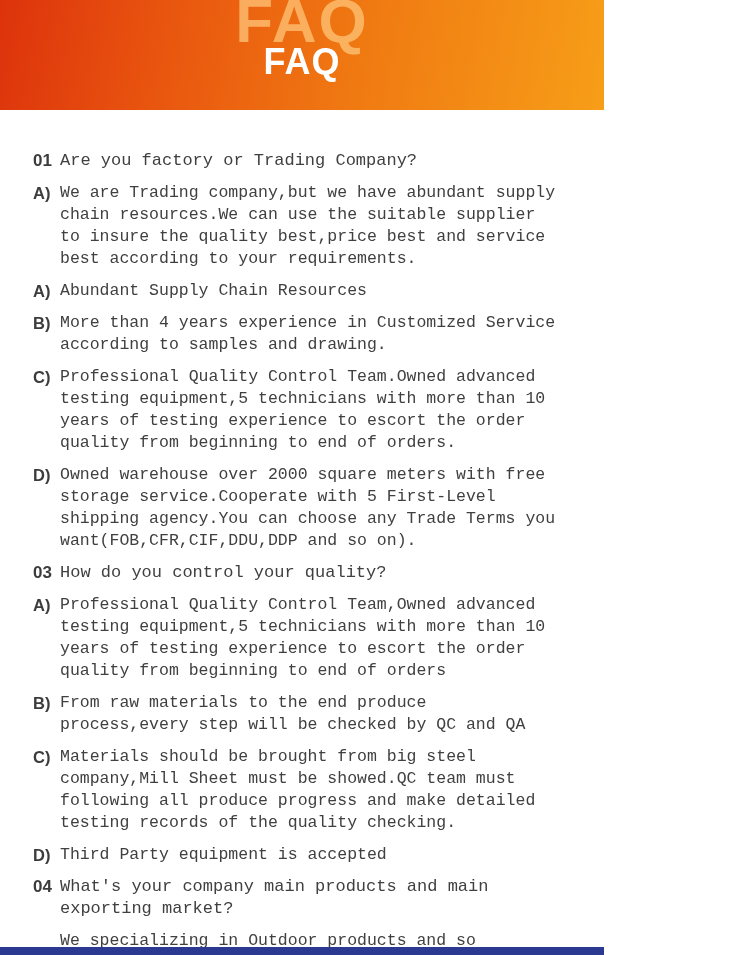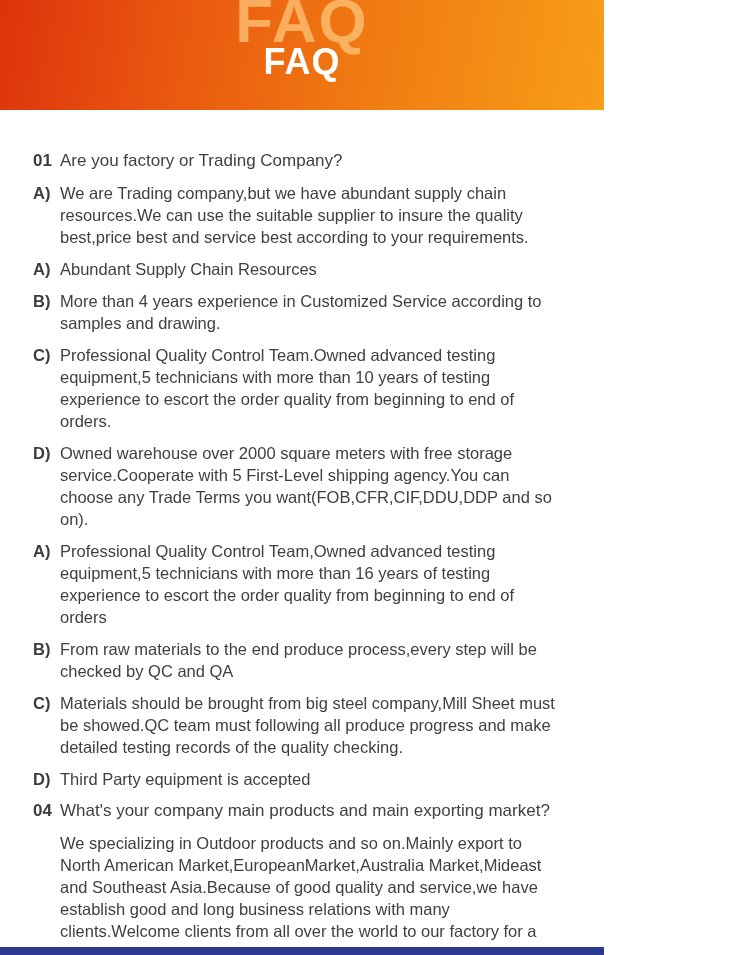--- a/index.html
+++ b/index.html
@@ -61,20 +61,21 @@
     font-size: 16.5px;
     line-height: 22px;
   }
   .row .label {
     flex: 0 0 27px;
     font-weight: bold;
     color: #3c3c3c;
   }
   .row .text {
     flex: 1;
+    font-family: Liberation Mono, monospace;
   }
   .row.question {
     margin-top: 10px;
     font-size: 17px;
   }
   .row.question .label {
     font-weight: bold;
   }
   .row.answer .label {
     font-weight: bold;
@@ -123,23 +124,27 @@
     </div>
     <div class="row answer">
       <span class="label">C)</span>
       <span class="text">Professional Quality Control Team.Owned advanced testing equipment,5 technicians with more than 10 years of testing experience to escort the order quality from beginning to end of orders.</span>
     </div>
     <div class="row answer">
       <span class="label">D)</span>
       <span class="text">Owned warehouse over 2000 square meters with free storage service.Cooperate with 5 First-Level shipping agency.You can choose any Trade Terms you want(FOB,CFR,CIF,DDU,DDP and so on).</span>
     </div>
 
+    <div class="row question">
+      <span class="label">03</span>
+      <span class="text">How do you control your quality?</span>
+    </div>
     <div class="row answer">
       <span class="label">A)</span>
-      <span class="text">Professional Quality Control Team,Owned advanced testing equipment,5 technicians with more than 16 years of testing experience to escort the order quality from beginning to end of orders</span>
+      <span class="text">Professional Quality Control Team,Owned advanced testing equipment,5 technicians with more than 10 years of testing experience to escort the order quality from beginning to end of orders</span>
     </div>
     <div class="row answer">
       <span class="label">B)</span>
       <span class="text">From raw materials to the end produce process,every step will be checked by QC and QA</span>
     </div>
     <div class="row answer">
       <span class="label">C)</span>
       <span class="text">Materials should be brought from big steel company,Mill Sheet must be showed.QC team must following all produce progress and make detailed testing records of the quality checking.</span>
     </div>
     <div class="row answer">

